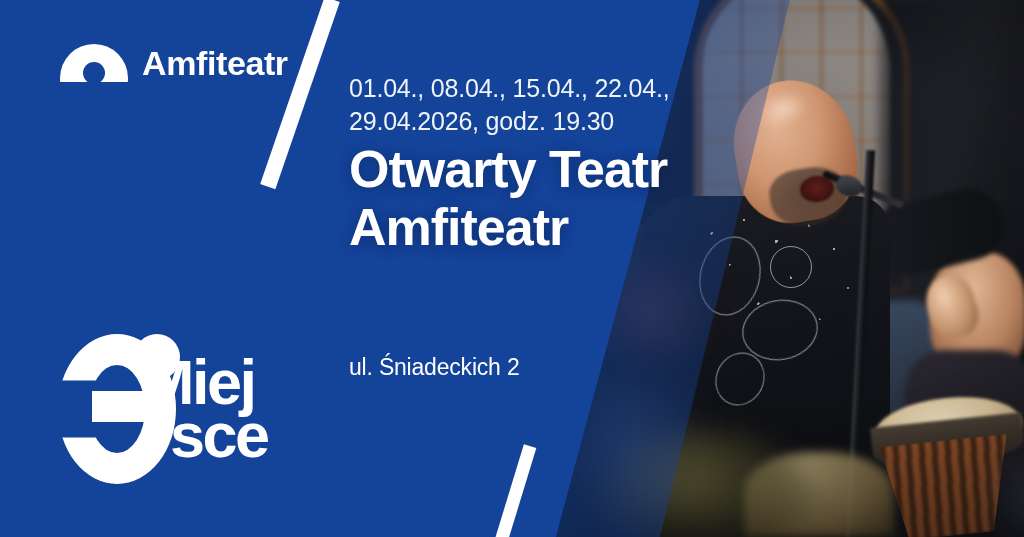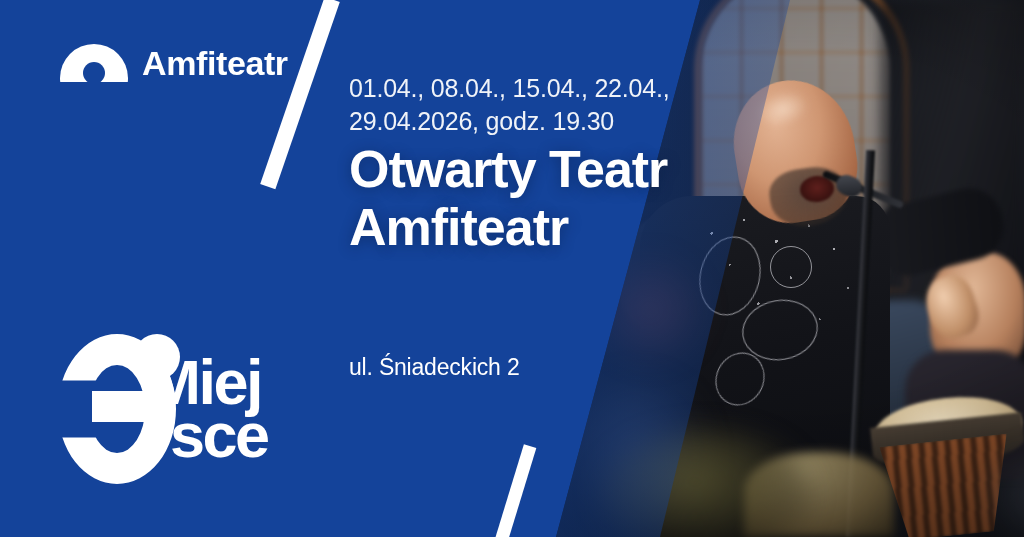--- a/index.html
+++ b/index.html
@@ -393,21 +393,21 @@
     font-size: 20px;
     font-weight: 400;
     letter-spacing: -0.1px;
     white-space: nowrap;
   }
 
   
   .m3 {
     position: absolute;
     left: 56px; top: 328px;
-    width: 250px; height: 162px; text-align: center;
+    width: 250px; height: 162px;
   }
   .m3-3 {
     position: absolute;
     left: 0; top: 0;
     width: 126px; height: 162px;
   }
   .m3-ring {
     position: absolute;
     left: 2px; top: 6px;
     width: 118px; height: 150px;

